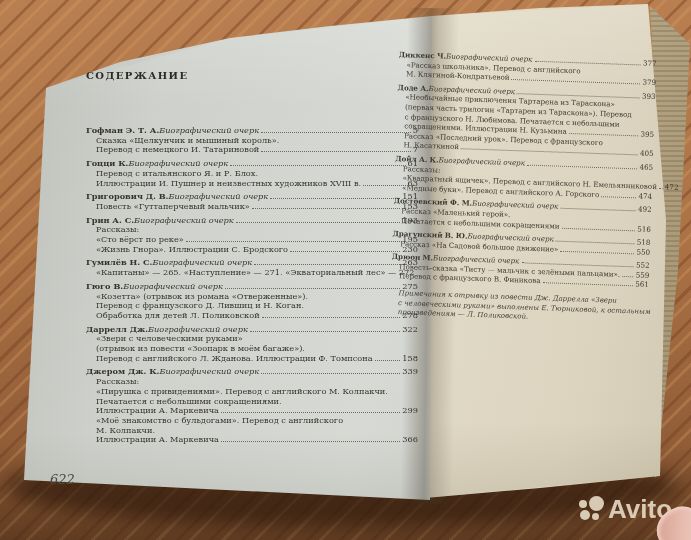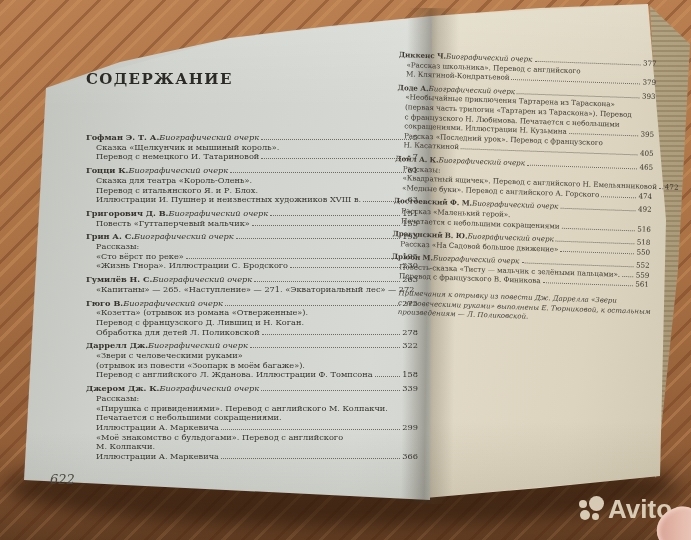--- a/index.html
+++ b/index.html
@@ -45,21 +45,21 @@
     clip-path:polygon(46px 88px,230px 38px,432px 16px,430px 500px,24px 480px);
     background:linear-gradient(to bottom,rgba(255,255,255,.20) 0%,rgba(0,0,0,0) 20%,rgba(0,0,0,0) 80%,rgba(70,70,60,.16) 100%);}
 
   
   .gutter{position:absolute;left:404px;top:8px;width:52px;height:496px;
     background:linear-gradient(to right,rgba(0,0,0,0) 0%,rgba(55,45,32,.34) 45%,rgba(75,62,44,.22) 60%,rgba(0,0,0,0) 100%);
     transform:rotate(.8deg);}
 
   
   .left-content{position:absolute;left:86px;top:70px;width:332px;color:#36332e;}
-  .toc-heading{font-size:15px;font-weight:bold;letter-spacing:1.4px;color:#2c2a26;}
+  .toc-heading{font-size:10px;font-weight:bold;letter-spacing:1.4px;color:#2c2a26;}
   .left-lines{margin-top:45px;}
   .folio{position:absolute;left:50px;top:472px;font-size:13px;font-style:italic;color:#4a4840;}
 
   
   .right-content{position:absolute;left:399px;top:50px;width:258px;color:#3d3830;
     transform:rotate(2deg);transform-origin:0 0;}
 
   
   .row{display:flex;align-items:baseline;white-space:nowrap;}
   .left-lines .row{font-size:8.2px;line-height:9.7px;}
@@ -127,23 +127,20 @@
           <span class="dots"></span>
           <span class="pg">7</span>
         </div>
         <div class="row grp">
           <span class="b">Гоцци К. </span>
           <span class="i">Биографический очерк</span>
           <span class="dots"></span>
           <span class="pg">61</span>
         </div>
         <div class="row ind">
-          <span class="t">Сказка для театра «Король-Олень».</span>
-        </div>
-        <div class="row ind">
           <span class="t">Перевод с итальянского Я. и Р. Блох.</span>
         </div>
         <div class="row ind">
           <span class="t">Иллюстрации И. Пушнер и неизвестных художников XVIII в.</span>
           <span class="dots"></span>
           <span class="pg">63</span>
         </div>
         <div class="row grp">
           <span class="b">Григорович Д. В. </span>
           <span class="i">Биографический очерк</span>

